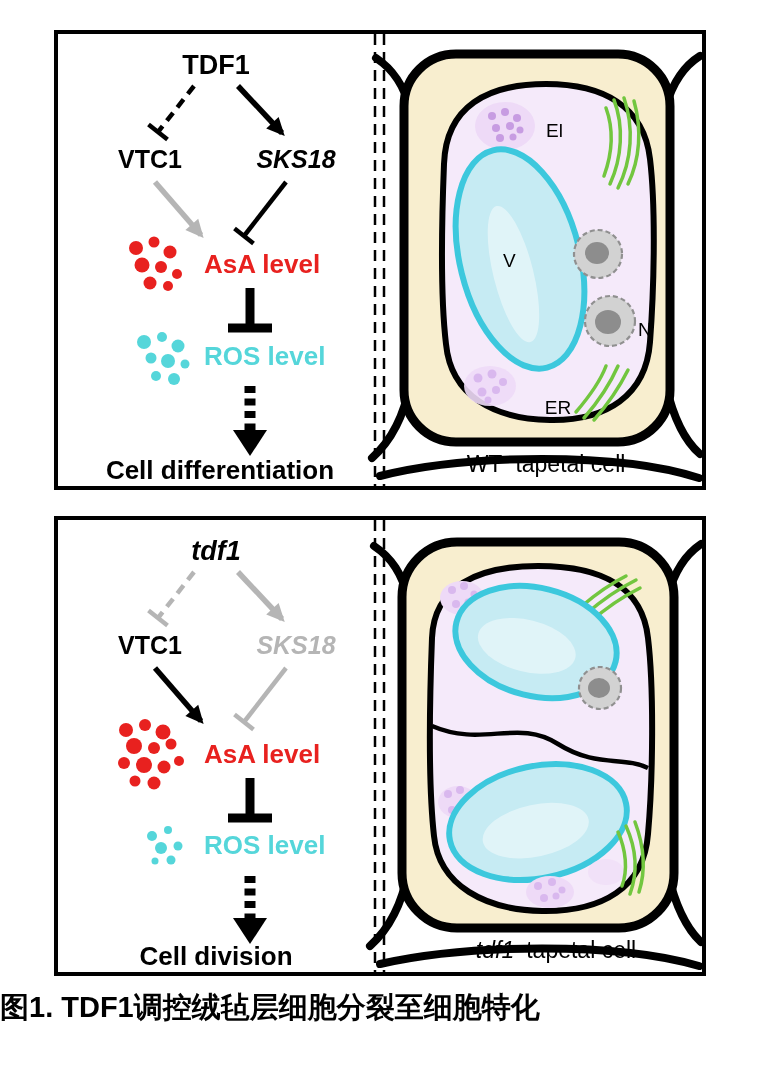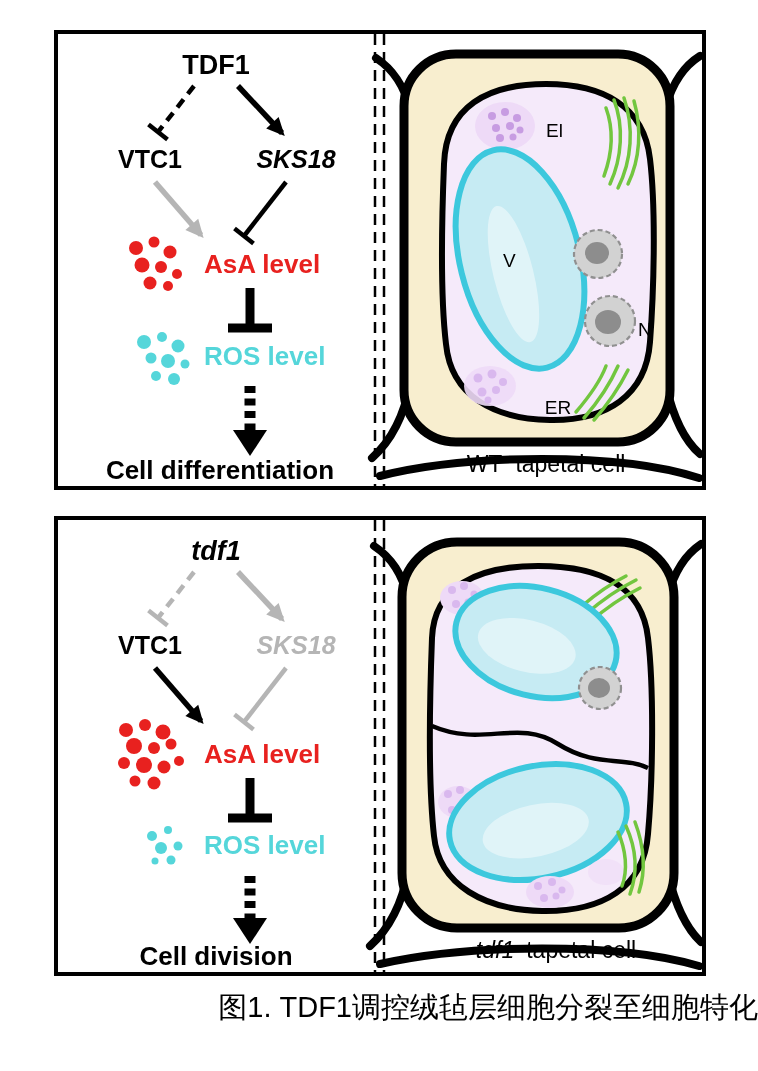--- a/index.html
+++ b/index.html
@@ -2,22 +2,22 @@
 <html><head>
 <meta charset="utf-8">
 <style>
   * { margin:0; padding:0; box-sizing:border-box; }
   html,body { background:#ffffff; }
   body { width:758px; height:1071px; font-family:"Liberation Sans", sans-serif; }
   .page { position:relative; width:758px; height:1071px; background:#fff; overflow:hidden; }
   .panel { position:absolute; left:54px; width:652px; height:460px; border:4px solid #000; background:#fff;text-align:right; }
   .panel-top { top:30px; }
   .panel-bottom { top:516px; }
-  .figure-caption { position:absolute; top:988px; left:0; width:758px; text-align:right;
-                    font-weight:normal; font-size:29px; color:#000; }
+  .figure-caption { position:absolute; top:988px; left:0; width:758px; text-align:left;
+                    font-weight:bold; font-size:29px; color:#000; }
   svg { display:block; }
   text { font-family:"Liberation Sans", sans-serif; }
   .t-gene   { font-size:27px; font-weight:bold; fill:#000; }
   .t-gene-i { font-size:27px; font-weight:bold; font-style:italic; fill:#000; }
   .t-node   { font-size:25px; font-weight:bold; fill:#000; }
   .t-node-i { font-size:25px; font-weight:bold; font-style:italic; fill:#000; }
   .t-node-i-gray { font-size:25px; font-weight:bold; font-style:italic; fill:#b5b5b5; }
   .t-asa    { font-size:26px; font-weight:bold; fill:#e8211f; }
   .t-ros    { font-size:26px; font-weight:bold; fill:#55d6da; }
   .t-outcome{ font-size:26px; font-weight:bold; fill:#000; }

